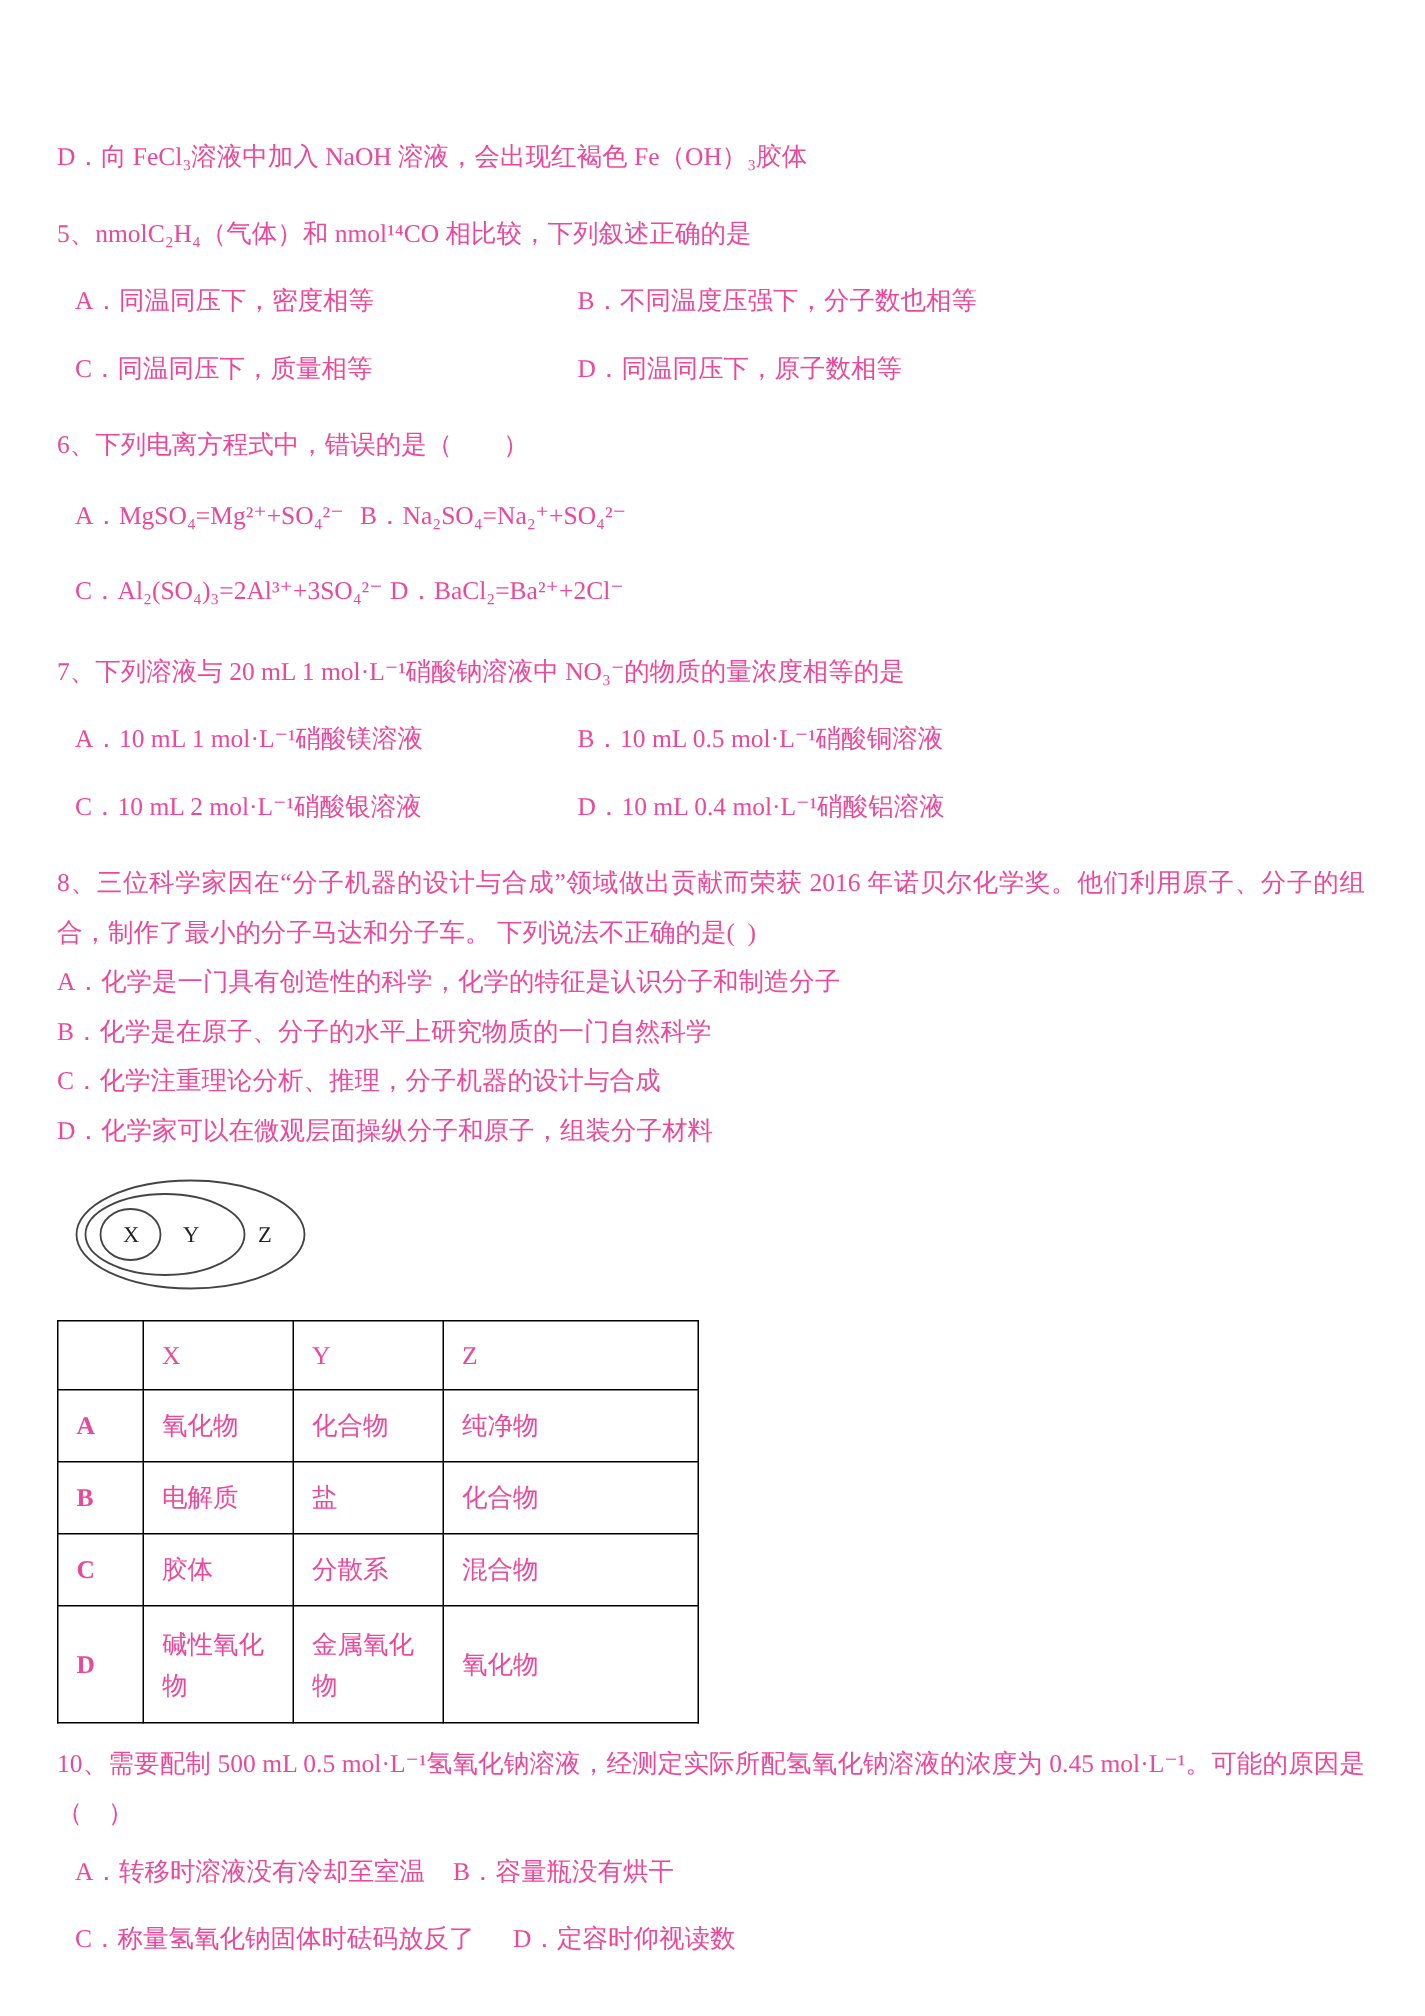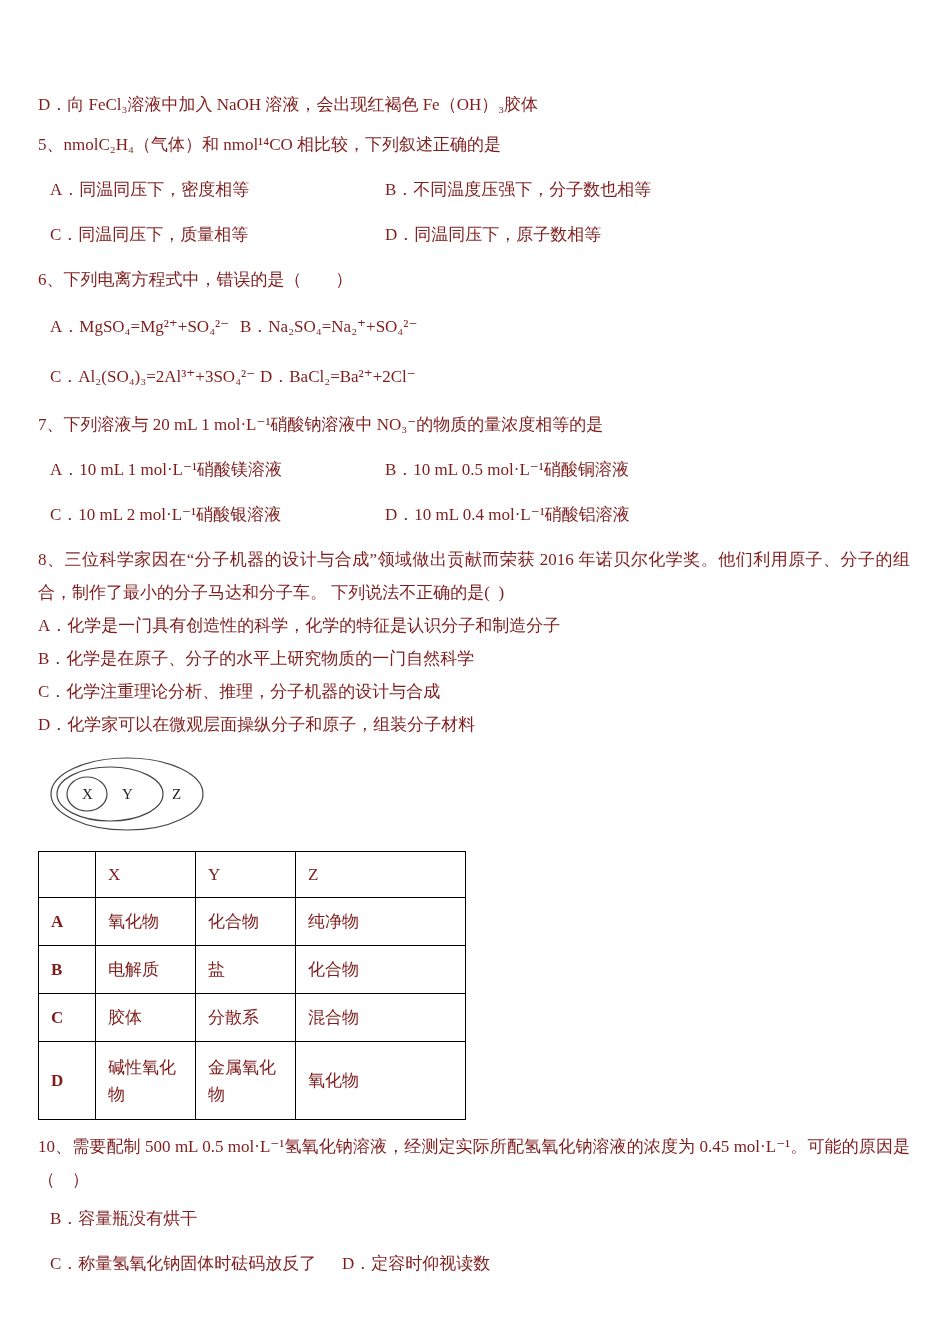--- a/index.html
+++ b/index.html
@@ -1,24 +1,24 @@
 <!DOCTYPE html>
 <html><head>
 <meta charset="utf-8">
 <style>
   *{box-sizing:border-box}
   html,body{margin:0;padding:0;background:#ffffff}
   .page{
     width:950px;height:1344px;margin:0 auto;background:#fff;
     padding:88px 40px 0 38px;
     font-family:"Liberation Serif","DejaVu Serif",serif;
-    font-size:17px;color:#7f1d1d;overflow:hidden;
+    font-size:17px;color:#ec4899;overflow:hidden;
   }
   .line{margin:0;line-height:33px;white-space:pre-wrap}
-  .stem{margin-top:7px}
+  .stem{margin-top:18px}
   .just{text-align:justify}
   .b{font-weight:normal}
   .row{display:flex;line-height:33px;margin:12px}
   .row.tall{line-height:38px}
   .c{display:block}
   .w190{width:190px}.w210{width:210px}.w252{width:252px}
   .w292{width:292px}.w335{width:335px}.w165{width:165px}
   .venn{display:block;margin:12px 0 2px 8px}
   .venn ellipse{fill:none;stroke:#444;stroke-width:1.2}
   .venn text{font-size:15px;fill:#222;font-family:"Liberation Serif","DejaVu Serif",serif}
@@ -122,20 +122,21 @@
       <td>碱性氧化物</td>
       <td>金属氧化物</td>
       <td>氧化物</td>
     </tr>
   </tbody>
     </table>
 
 
   <p class="line stem just mt10">10、需要配制 500 mL 0.5 mol·L⁻¹氢氧化钠溶液，经测定实际所配氢氧化钠溶液的浓度为 0.45 mol·L⁻¹。可能的原因是（　）</p>
   <div class="row mt6">
+    <span class="c w252">A．转移时溶液没有冷却至室温</span>
     <span class="c">B．容量瓶没有烘干</span>
   </div>
   <div class="row">
     <span class="c w292">C．称量氢氧化钠固体时砝码放反了</span>
     <span class="c">D．定容时仰视读数</span>
   </div>
 
 </div>
 
 </body></html>

